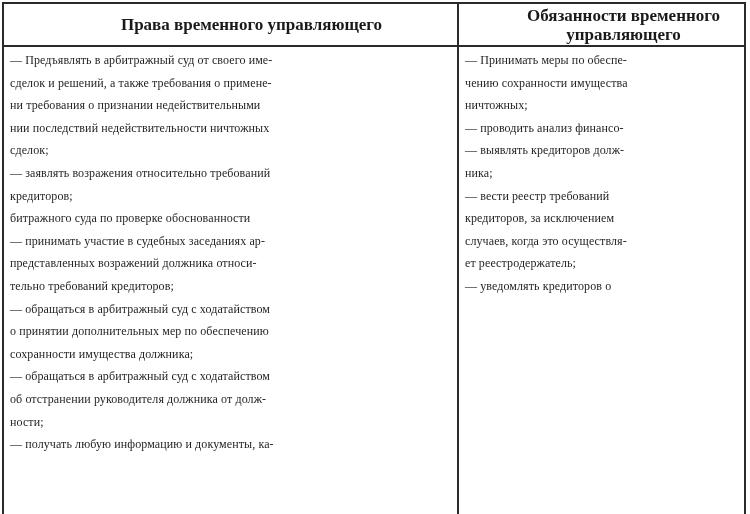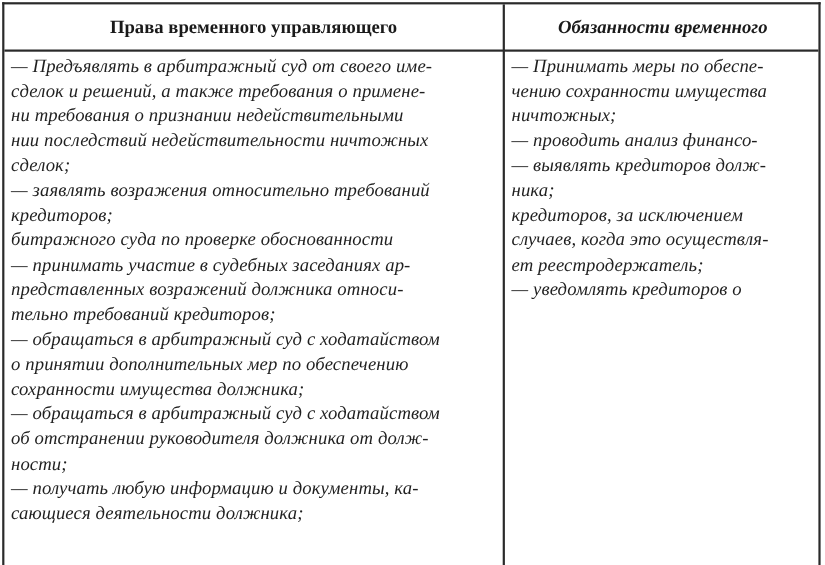--- a/index.html
+++ b/index.html
@@ -46,64 +46,65 @@
       top: 0;
       height: 41px;
       display: flex;
       align-items: center;
       justify-content: center;
       text-align: center;
       font-weight: bold;
       font-size: 17px;
       line-height: 19px;
       color: #1a1a1a;
+      margin-left: 21px;
     }
     .th-left {
       left: 0;
       width: 453px;
     }
     .th-right {
       left: 455px;
       width: 287px;
     }
     .cell {
       position: absolute;
       top: 45px;
-      font-size: 17px;
+      font-size: 12px;
       line-height: 22.6px;
       letter-spacing: 0.1px;
       color: #1f1f1f;
     }
     .cell-left {
       left: 6px;
       width: 444px;
     }
     .cell-right {
       left: 461px;
       width: 280px;
     }
     .line {
       white-space: nowrap;
       display: block;
-      font-style: italic;
     }
   </style>
 </head>
 <body>
 
 <div class="table">
   <div class="col-divider"></div>
   <div class="header-sep"></div>
 
   <div class="th th-left">
     <span>Права временного управляющего</span>
   </div>
   <div class="th th-right">
     <div>
       <span class="line">Обязанности временного</span>
+      <span class="line">управляющего</span>
     </div>
   </div>
 
   <div class="cell cell-left">
     <span class="line">— Предъявлять в арбитражный суд от своего име-</span>
     <span class="line">сделок и решений, а также требования о примене-</span>
     <span class="line">ни требования о признании недействительными</span>
     <span class="line">нии последствий недействительности ничтожных</span>
     <span class="line">сделок;</span>
     <span class="line">— заявлять возражения относительно требований</span>
@@ -112,28 +113,28 @@
     <span class="line">— принимать участие в судебных заседаниях ар-</span>
     <span class="line">представленных возражений должника относи-</span>
     <span class="line">тельно требований кредиторов;</span>
     <span class="line">— обращаться в арбитражный суд с ходатайством</span>
     <span class="line">о принятии дополнительных мер по обеспечению</span>
     <span class="line">сохранности имущества должника;</span>
     <span class="line">— обращаться в арбитражный суд с ходатайством</span>
     <span class="line">об отстранении руководителя должника от долж-</span>
     <span class="line">ности;</span>
     <span class="line">— получать любую информацию и документы, ка-</span>
-    <span class="line">сающиеся деятельности должника;</span>
   </div>
 
   <div class="cell cell-right">
     <span class="line">— Принимать меры по обеспе-</span>
     <span class="line">чению сохранности имущества</span>
     <span class="line">ничтожных;</span>
     <span class="line">— проводить анализ финансо-</span>
     <span class="line">— выявлять кредиторов долж-</span>
     <span class="line">ника;</span>
+    <span class="line">— вести реестр требований</span>
     <span class="line">кредиторов, за исключением</span>
     <span class="line">случаев, когда это осуществля-</span>
     <span class="line">ет реестродержатель;</span>
     <span class="line">— уведомлять кредиторов о</span>
   </div>
 </div>
 
 </body></html>

